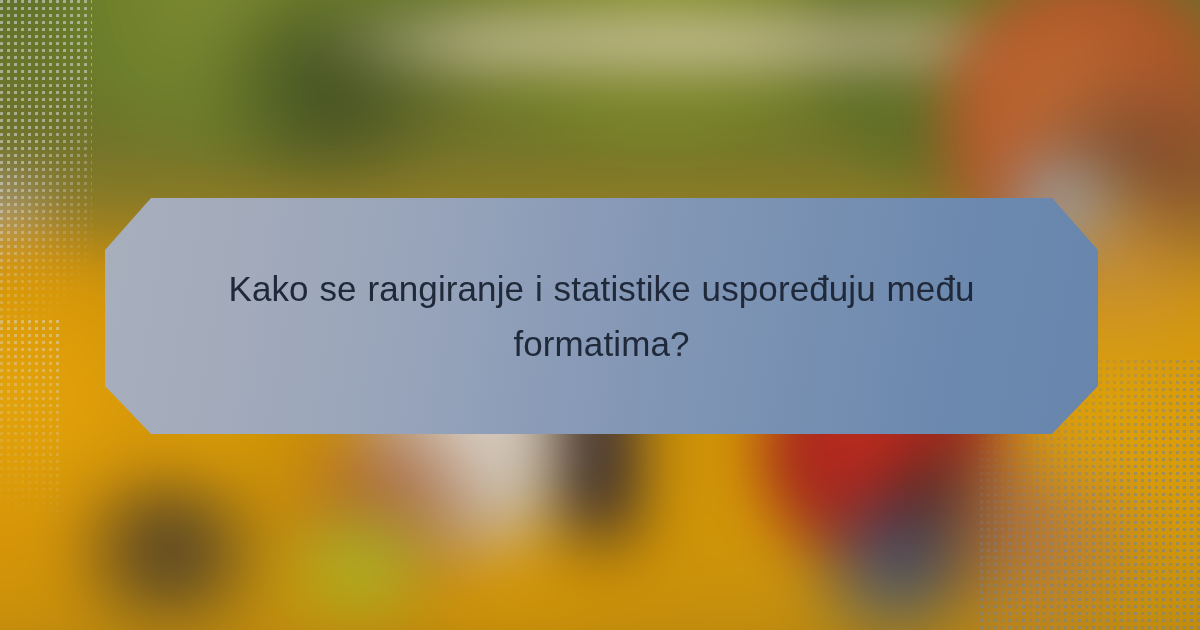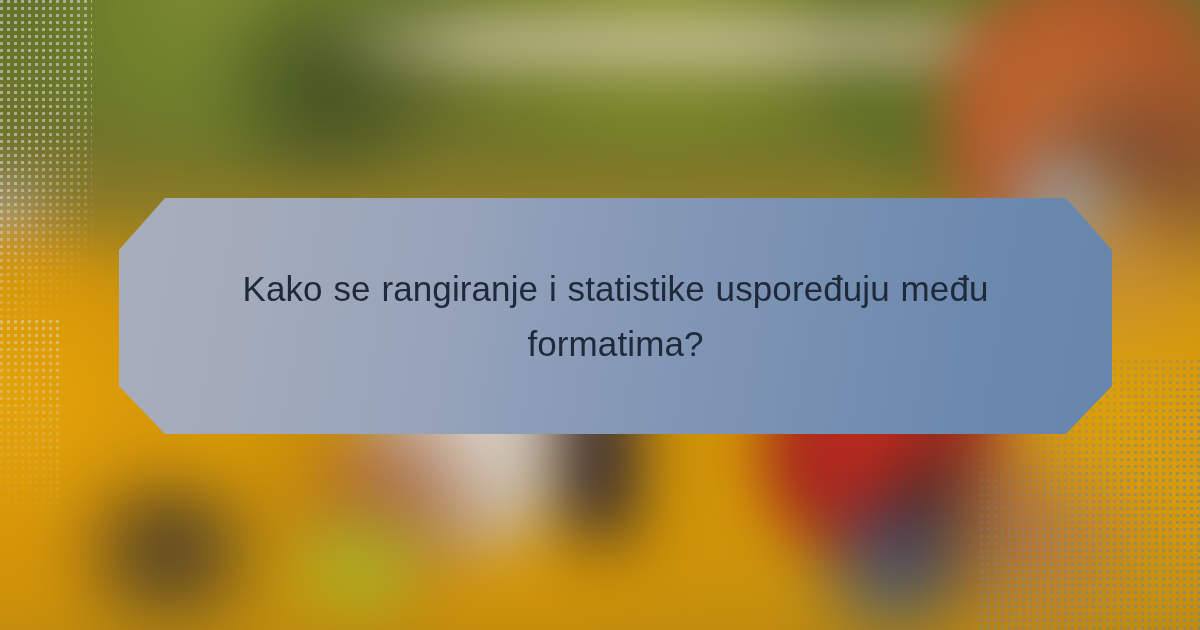--- a/index.html
+++ b/index.html
@@ -172,21 +172,21 @@
     right: 0; bottom: 0; width: 220px; height: 270px;
     background-image: radial-gradient(circle at 1.6px 1.6px,
                       rgba(120,132,150,0.62) 1.6px, rgba(120,132,150,0) 1.9px);
     -webkit-mask-image: linear-gradient(315deg, rgba(0,0,0,1) 0%, rgba(0,0,0,0.9) 45%, rgba(0,0,0,0) 92%);
     mask-image: linear-gradient(315deg, rgba(0,0,0,1) 0%, rgba(0,0,0,0.9) 45%, rgba(0,0,0,0) 92%);
   }
 
   
   .card {
     position: absolute;
-    left: 119px;
+    left: 105px;
     top: 198px;
     width: 993px;
     height: 236px;
     background: linear-gradient(100deg,
                 #a7aebc 0%,
                 #a3abbb 14%,
                 #96a3ba 34%,
                 #8598b6 52%,
                 #7790b2 70%,
                 #6b88ae 86%,

